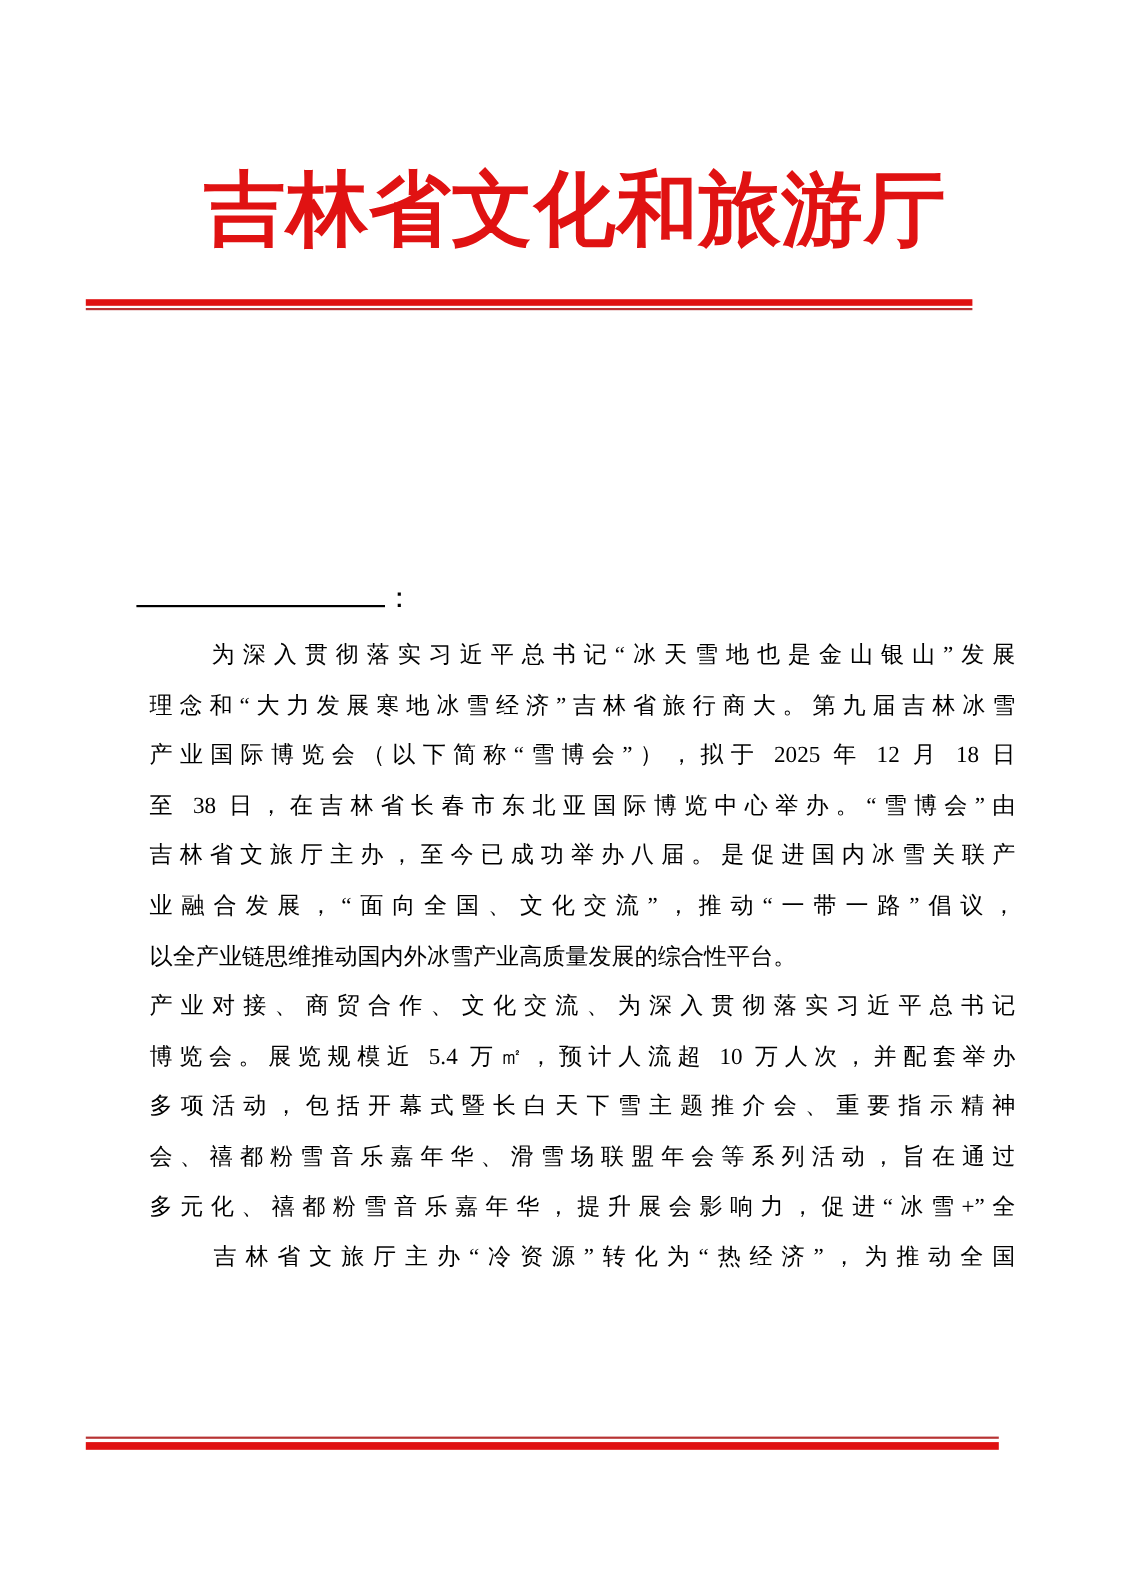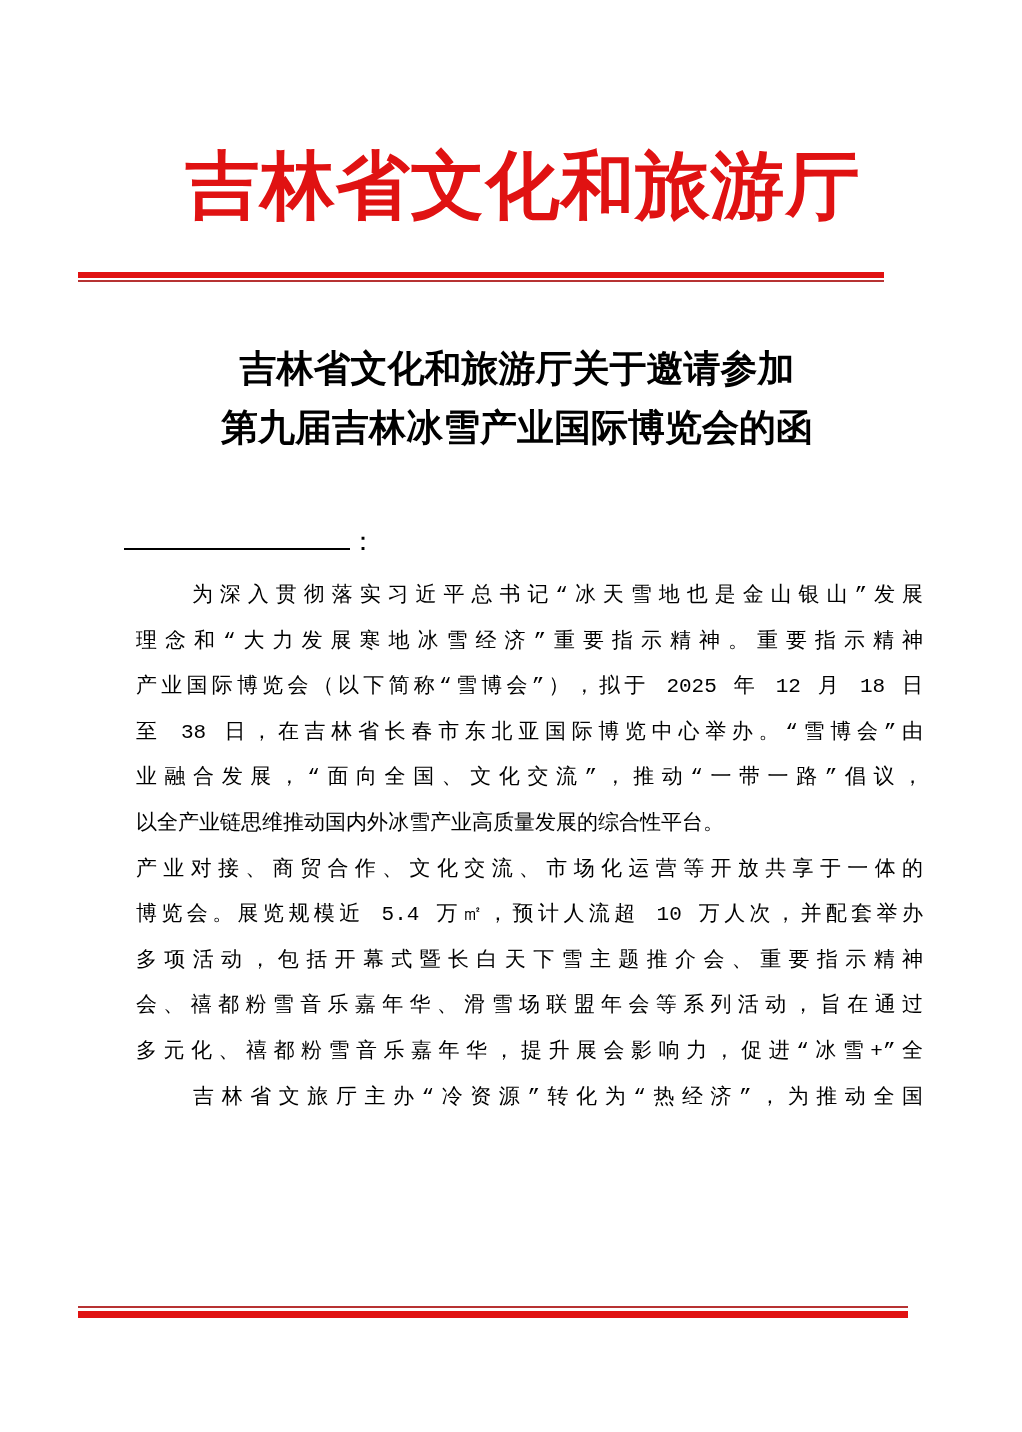--- a/index.html
+++ b/index.html
@@ -2,21 +2,21 @@
 <html><head>
 <meta charset="utf-8">
 <style>
   html, body { margin: 0; padding: 0; background: #ffffff; }
   .page {
     position: relative;
     width: 1022px;
     height: 1404px;
     background: #ffffff;
     overflow: hidden;
-    font-family: Liberation Mono, monospace;
+    font-family: Liberation Serif, serif;
     color: #000000;
   }
   .letterhead {
     position: absolute;
     top: 148px;
     left: 0;
     width: 100%;
     text-align: center;
     transform: translateX(12px);
     color: #e01212;
@@ -76,35 +76,32 @@
 
 <div class="page">
 
   <div class="letterhead">吉林省文化和旅游厅</div>
 
   <div class="rule rule-top">
     <div class="rule-thick"></div>
     <div class="rule-thin"></div>
   </div>
 
-  <div class="doc-title">
-    <div class="doc-title-line">吉林省文化和旅游厅关于邀请参加</div>
-    <div class="doc-title-line">第九届吉林冰雪产业国际博览会的函</div>
-  </div>
 
   <div class="salutation"><span class="blank-underline"></span><span class="colon">：</span></div>
 
   <div class="letter-body">
     <div class="ln fill">　　为深入贯彻落实习近平总书记“冰天雪地也是金山银山”发展</div>
-    <div class="ln fill">理念和“大力发展寒地冰雪经济”重要指示精神。重要指示精神</div>
+    <div class="ln fill">理念和“大力发展寒地冰雪经济”吉林省旅行商大。第九届吉林冰雪</div>
     <div class="ln fill">产业国际博览会（以下简称“雪博会”），拟于 2025 年 12 月 18 日</div>
     <div class="ln fill">至 38 日，在吉林省长春市东北亚国际博览中心举办。“雪博会”由</div>
+    <div class="ln fill">吉林省文旅厅主办，至今已成功举办八届。是促进国内冰雪关联产</div>
     <div class="ln fill">业融合发展，“面向全国、文化交流”，推动“一带一路”倡议，</div>
     <div class="ln end">以全产业链思维推动国内外冰雪产业高质量发展的综合性平台。</div>
-    <div class="ln fill">产业对接、商贸合作、文化交流、市场化运营等开放共享于一体的</div>
+    <div class="ln fill">产业对接、商贸合作、文化交流、为深入贯彻落实习近平总书记</div>
     <div class="ln fill">博览会。展览规模近 5.4 万㎡，预计人流超 10 万人次，并配套举办</div>
     <div class="ln fill">多项活动，包括开幕式暨长白天下雪主题推介会、重要指示精神</div>
     <div class="ln fill">会、禧都粉雪音乐嘉年华、滑雪场联盟年会等系列活动，旨在通过</div>
     <div class="ln fill">多元化、禧都粉雪音乐嘉年华，提升展会影响力，促进“冰雪+”全</div>
     <div class="ln fill">　　吉林省文旅厅主办“冷资源”转化为“热经济”，为推动全国</div>
   </div>
 
   <div class="rule rule-bottom">
     <div class="rule-thin"></div>
     <div class="rule-thick"></div>

